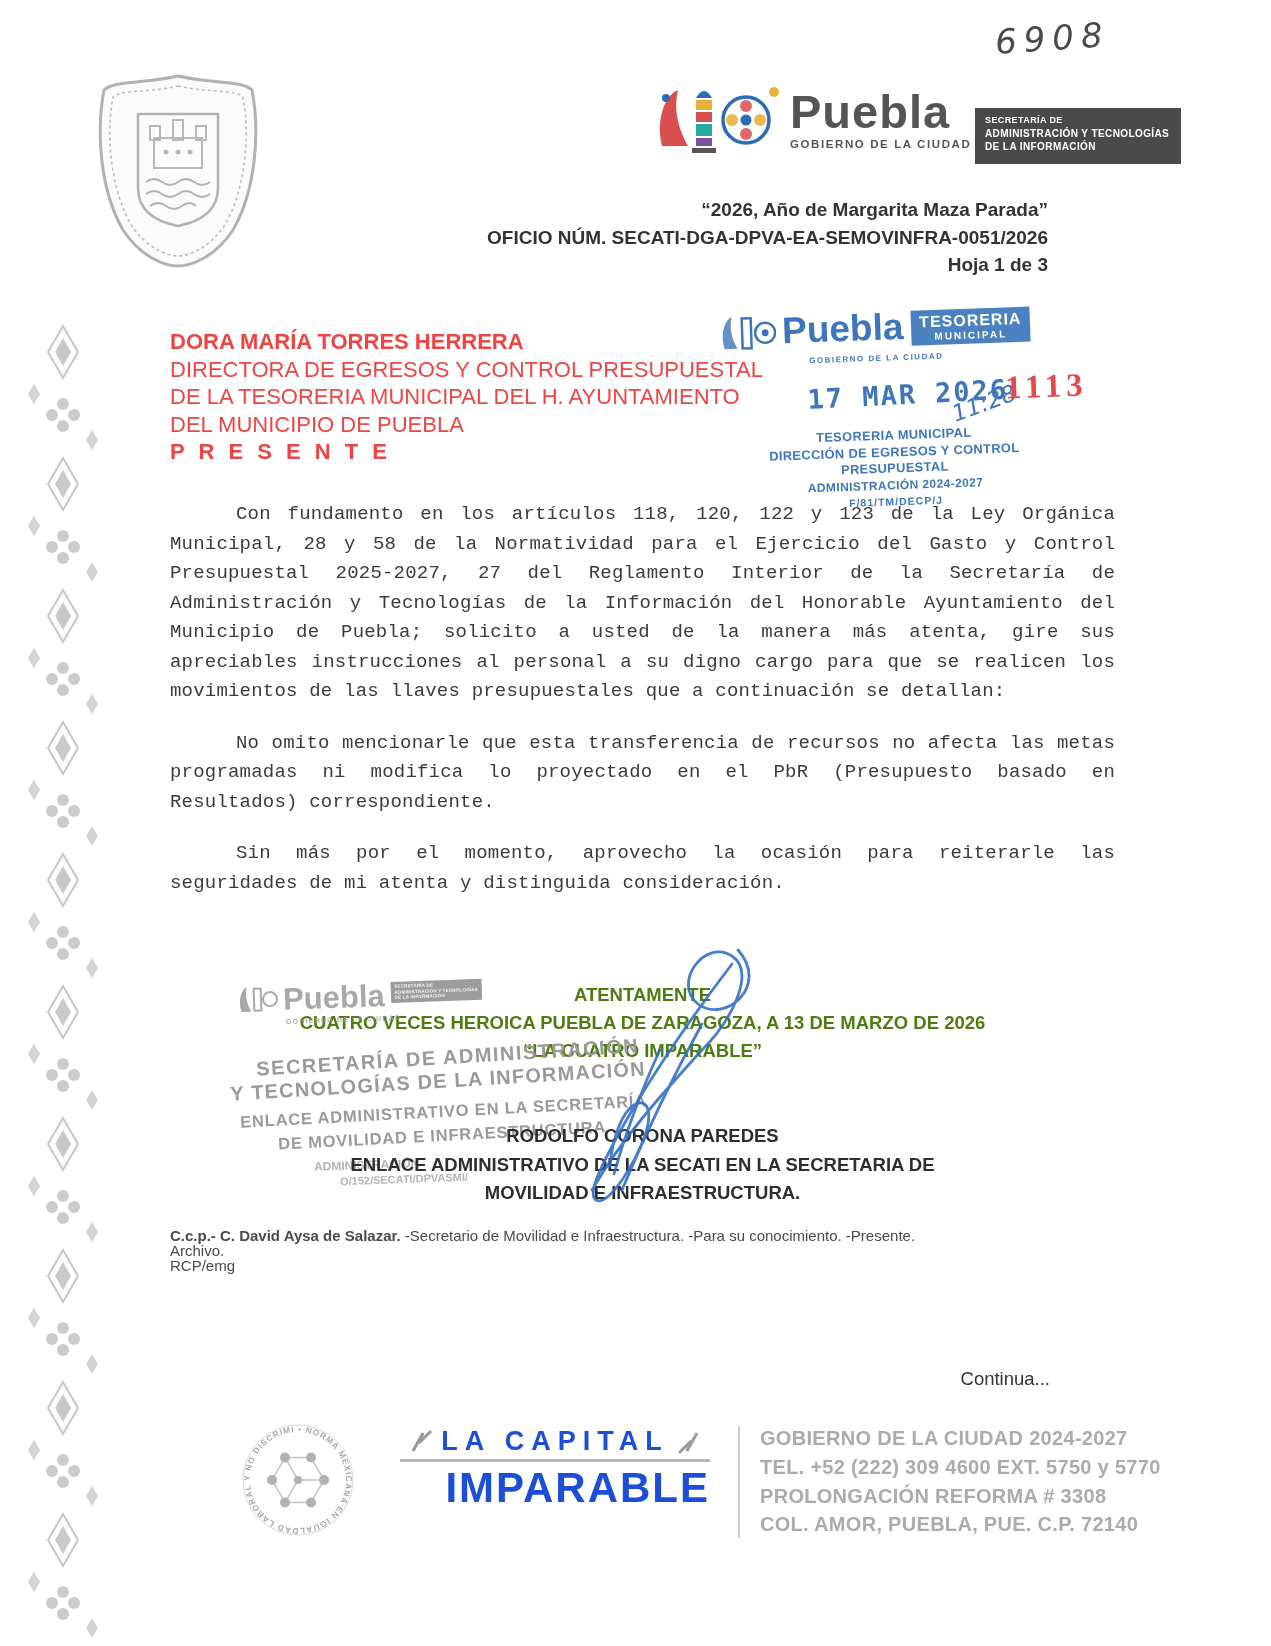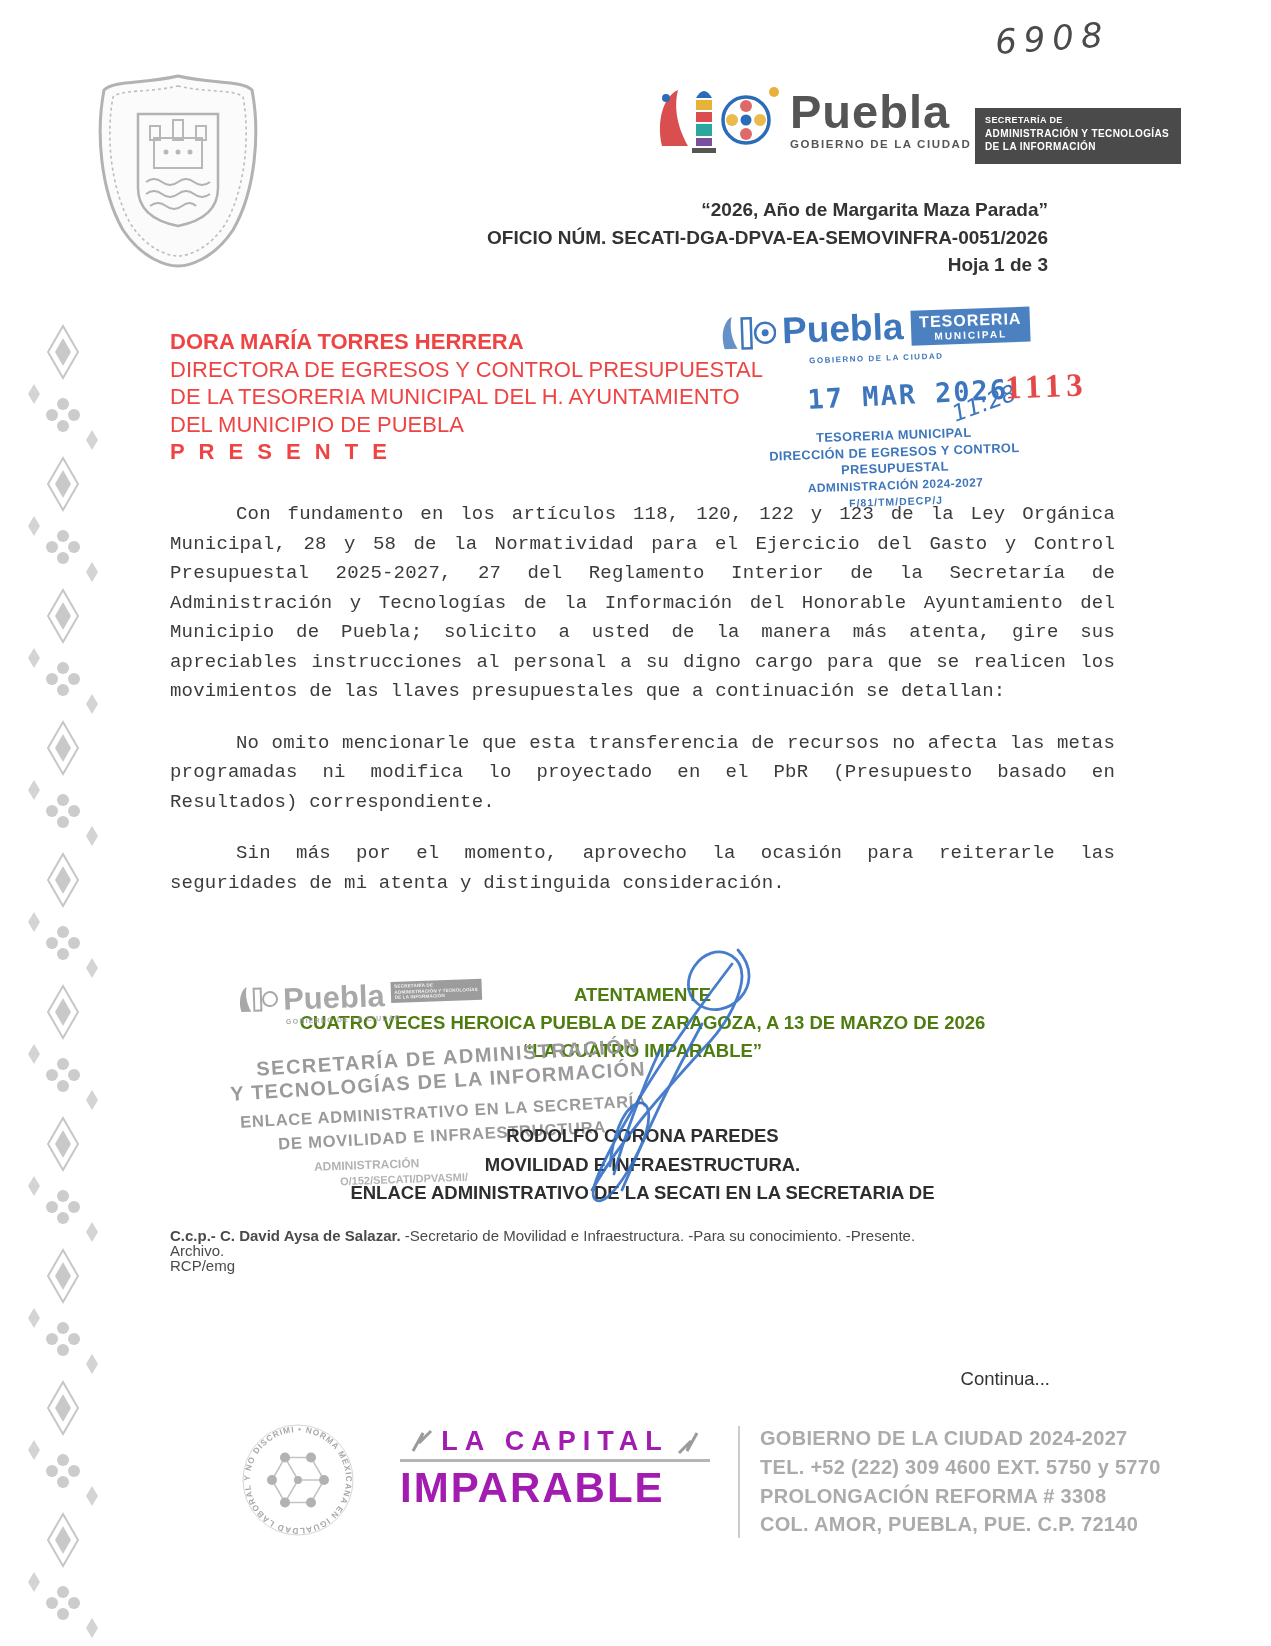--- a/index.html
+++ b/index.html
@@ -68,21 +68,21 @@
   .gs4{left:278px;top:1126px;font-size:16.5px;letter-spacing:.8px;transform:rotate(-3deg);}
   .gs5{left:314px;top:1158px;font-size:12px;opacity:.75;transform:rotate(-2deg);}
   .gs6{left:340px;top:1173px;font-size:11px;opacity:.75;transform:rotate(-2deg);}
   
   .signature{position:absolute;left:470px;top:928px;}
   
   .ccp{position:absolute;left:170px;top:1228px;font-size:15px;line-height:15px;color:#4a4a4a;}
   
   .continua{position:absolute;right:221px;top:1368px;font-size:18.5px;color:#333;}
   .badge{position:absolute;left:238px;top:1420px;}
-  .capital{position:absolute;left:400px;top:1426px;width:310px;text-align:left;color:#a21caf;}
+  .capital{position:absolute;left:400px;top:1426px;width:310px;text-align:right;color:#1d4ed8;}
   .cap1{display:flex;align-items:center;justify-content:center;gap:8px;}
   .cap1 span{font-size:27px;font-weight:700;letter-spacing:7px;}
   .cap2{font-size:42px;font-weight:800;letter-spacing:2px;margin-top:2px;
         border-top:3px solid #b5b5b5;padding-top:2px;}
   .fdivider{position:absolute;left:738px;top:1426px;width:2px;height:112px;background:#cccccc;}
   .address{position:absolute;left:760px;top:1424px;font-size:20px;font-weight:600;
            color:#ababab;line-height:28.8px;letter-spacing:.3px;}
   .sidepattern{position:absolute;left:24px;top:320px;}
 </style>
 </head>
@@ -234,22 +234,22 @@
   <div class="gstamp gs-gob">GOBIERNO DE LA CIUDAD</div>
   <div class="gstamp gs1" style="position:absolute;">SECRETARÍA DE ADMINISTRACIÓN</div>
   <div class="gstamp gs2" style="position:absolute;">Y TECNOLOGÍAS DE LA INFORMACIÓN</div>
   <div class="gstamp gs3" style="position:absolute;">ENLACE ADMINISTRATIVO EN LA SECRETARÍA</div>
   <div class="gstamp gs4" style="position:absolute;">DE MOVILIDAD E INFRAESTRUCTURA</div>
   <div class="gstamp gs5" style="position:absolute;">ADMINISTRACIÓN</div>
   <div class="gstamp gs6" style="position:absolute;">O/152/SECATI/DPVASMI/</div>
 
   <div class="signerblock">
     <div>RODOLFO CORONA PAREDES</div>
+    <div>ENLACE ADMINISTRATIVO DE LA SECATI EN LA SECRETARIA DE</div>
     <div>MOVILIDAD E INFRAESTRUCTURA.</div>
-    <div>ENLACE ADMINISTRATIVO DE LA SECATI EN LA SECRETARIA DE</div>
   </div>
 
   <svg class="signature" width="340" height="300" viewBox="0 0 340 300" aria-hidden="true">
     <g fill="none" stroke="#2f6cc4" stroke-width="2.8" stroke-linecap="round" opacity=".88">
       <path d="M268 22 C300 58 255 96 228 76 C202 56 234 10 262 28 C286 44 262 92 232 122 C192 166 152 210 122 262"></path>
       <path d="M262 36 C216 96 166 170 136 230 C126 250 119 268 126 272 C136 278 156 250 170 220 C184 190 180 170 166 176 C152 182 142 212 140 238"></path>
       <path d="M232 96 C202 150 172 214 152 262"></path>
       <path d="M190 122 C172 160 154 210 144 246"></path>
     </g>
   </svg>

